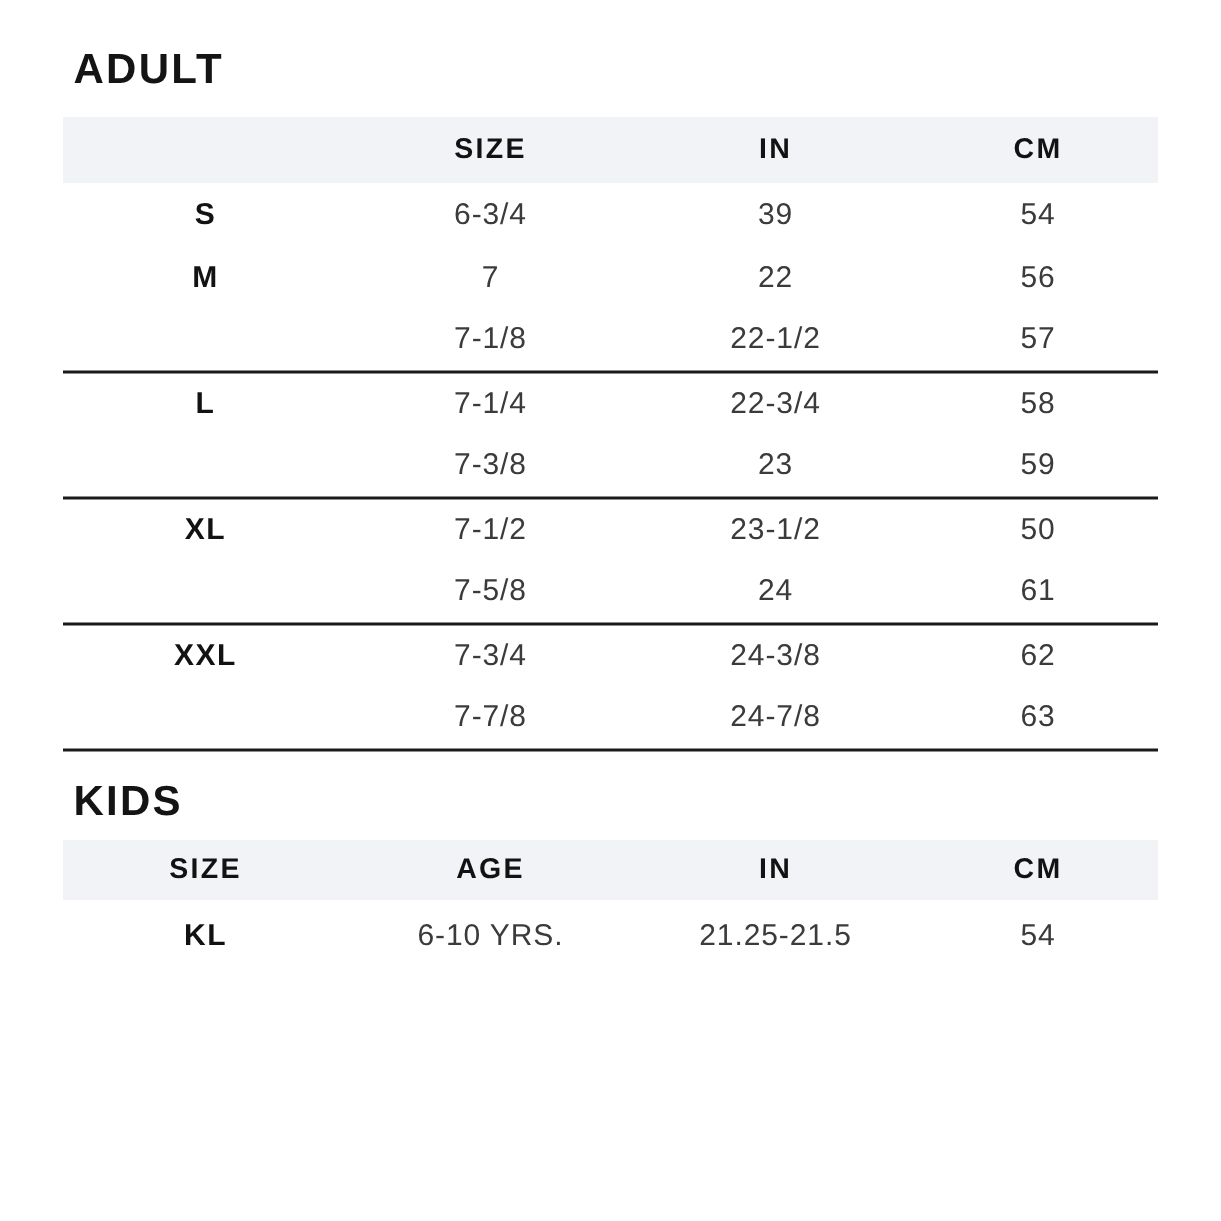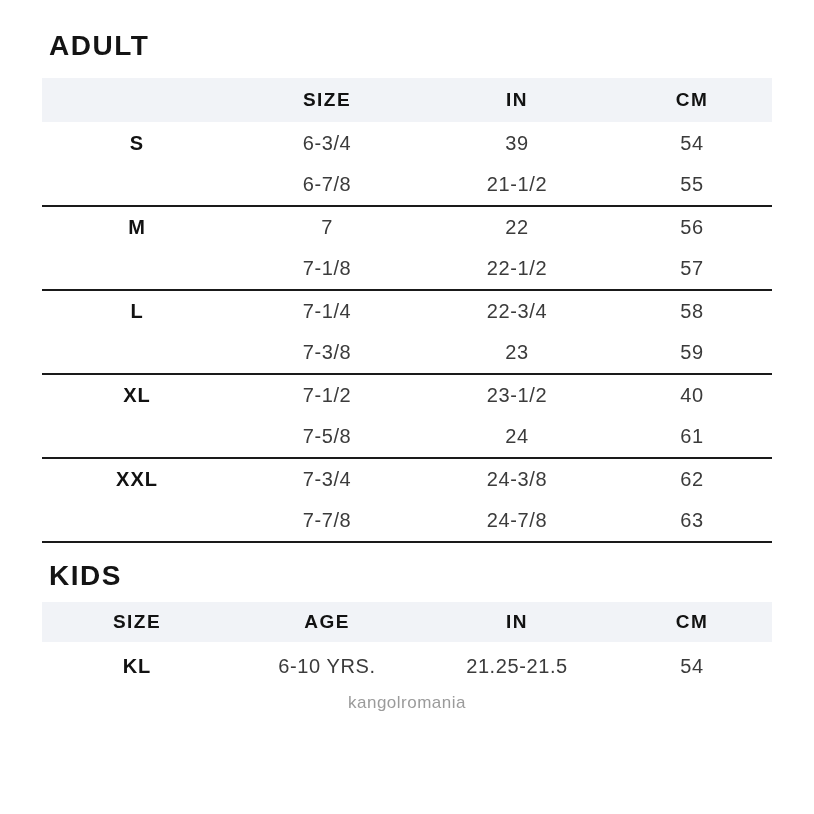--- a/index.html
+++ b/index.html
@@ -93,26 +93,20 @@
         <th>CM</th>
       </tr>
     </thead>
     <tbody>
       <tr>
         <td class="lbl">S</td>
         <td>6-3/4</td>
         <td>39</td>
         <td>54</td>
       </tr>
-      <tr class="group-end">
-        <td class="lbl"></td>
-        <td>6-7/8</td>
-        <td>21-1/2</td>
-        <td>55</td>
-      </tr>
       <tr>
         <td class="lbl">M</td>
         <td>7</td>
         <td>22</td>
         <td>56</td>
       </tr>
       <tr class="group-end">
         <td class="lbl"></td>
         <td>7-1/8</td>
         <td>22-1/2</td>
@@ -127,21 +121,21 @@
       <tr class="group-end">
         <td class="lbl"></td>
         <td>7-3/8</td>
         <td>23</td>
         <td>59</td>
       </tr>
       <tr>
         <td class="lbl">XL</td>
         <td>7-1/2</td>
         <td>23-1/2</td>
-        <td>40</td>
+        <td>50</td>
       </tr>
       <tr class="group-end">
         <td class="lbl"></td>
         <td>7-5/8</td>
         <td>24</td>
         <td>61</td>
       </tr>
       <tr>
         <td class="lbl">XXL</td>
         <td>7-3/4</td>
@@ -177,15 +171,14 @@
     <tbody>
       <tr>
         <td class="lbl">KL</td>
         <td>6-10 YRS.</td>
         <td>21.25-21.5</td>
         <td>54</td>
       </tr>
     </tbody>
   </table>
 
-  <div class="footer">kangolromania</div>
 
 </div>
 
 </body></html>

